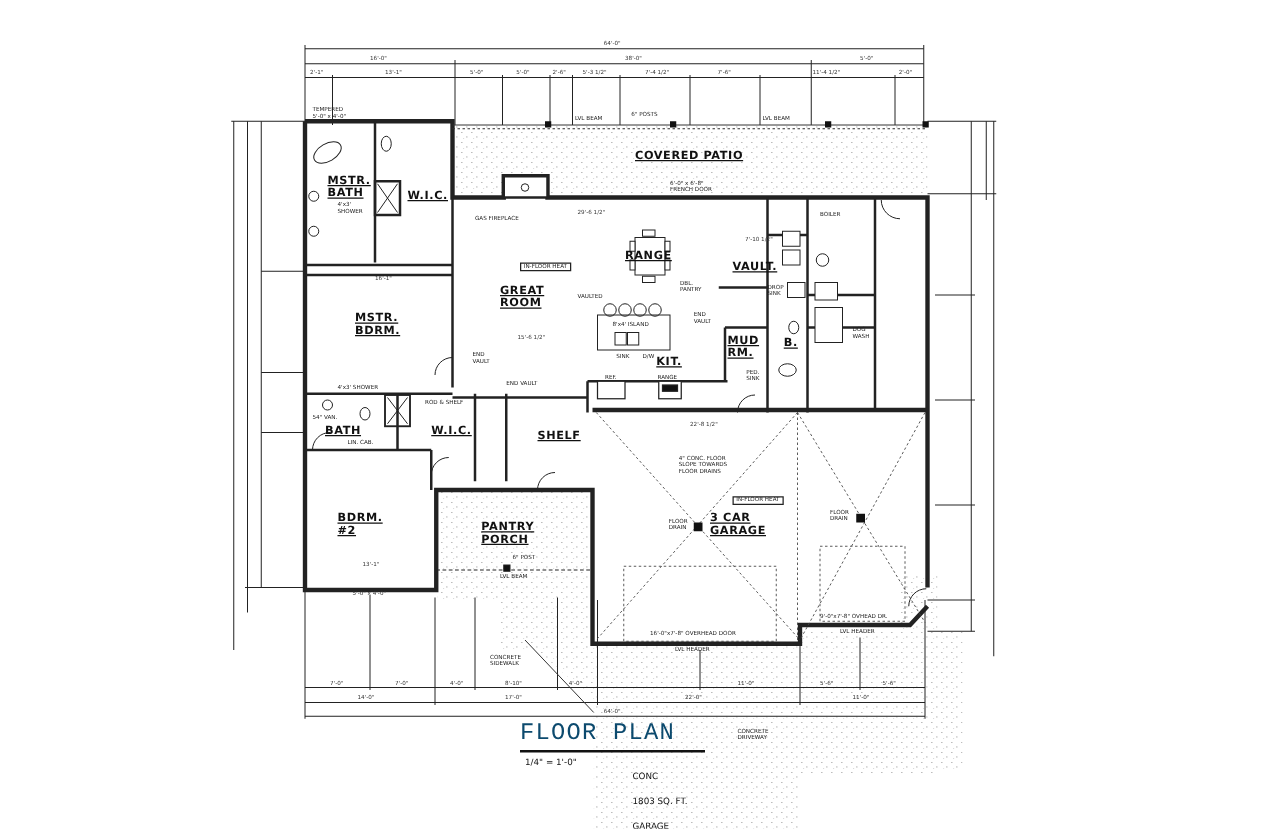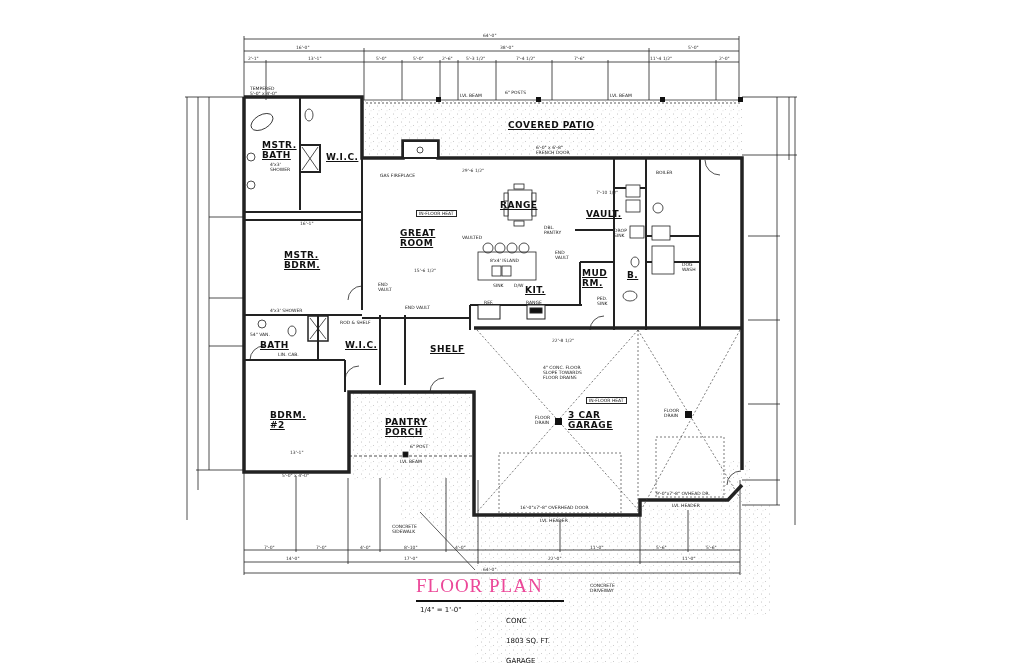--- a/index.html
+++ b/index.html
@@ -2,21 +2,21 @@
 <html><head>
 <meta charset="utf-8">
 <style>
   html,body{margin:0;padding:0;background:#ffffff;}
   body{width:1024px;height:663px;position:relative;overflow:hidden;font-family:"DejaVu Sans",sans-serif;color:#111;}
   svg{position:absolute;left:0;top:0;}
   .lbl{position:absolute;font-family:"DejaVu Sans",sans-serif;font-size:9px;font-weight:bold;letter-spacing:0.5px;text-decoration:underline;color:#111;text-align:left;line-height:10px;white-space:pre-line;}
   .note{position:absolute;font-family:"DejaVu Sans",sans-serif;font-size:4.5px;color:#222;white-space:pre-line;line-height:5px;}
   .dim{position:absolute;font-family:"DejaVu Sans",sans-serif;font-size:4.5px;color:#333;white-space:nowrap;}
   .tag{position:absolute;font-family:"DejaVu Sans",sans-serif;font-size:4.5px;border:1px solid #222;padding:0 2px;background:#fff;color:#222;}
-  .title{position:absolute;left:416px;top:575px;font-family:Liberation Serif, serif;font-size:19px;letter-spacing:1px;color:#ec4899;text-align:right;}
+  .title{position:absolute;left:416px;top:575px;font-family:Liberation Mono, monospace;font-size:19px;letter-spacing:1px;color:#0c4a6e;text-align:right;}
   .title-line{position:absolute;left:416px;top:600px;width:148px;height:2px;background:#111;}
   .scale{position:absolute;left:420px;top:606px;font-size:7px;}
   .area{position:absolute;left:506px;top:606px;font-size:7px;line-height:10px;white-space:pre-line;}
 </style>
 </head>
 <body>
 
 <svg width="1024" height="663" viewBox="0 0 1024 663">
   <defs>
     <pattern id="stipple" width="8" height="8" patternUnits="userSpaceOnUse">

